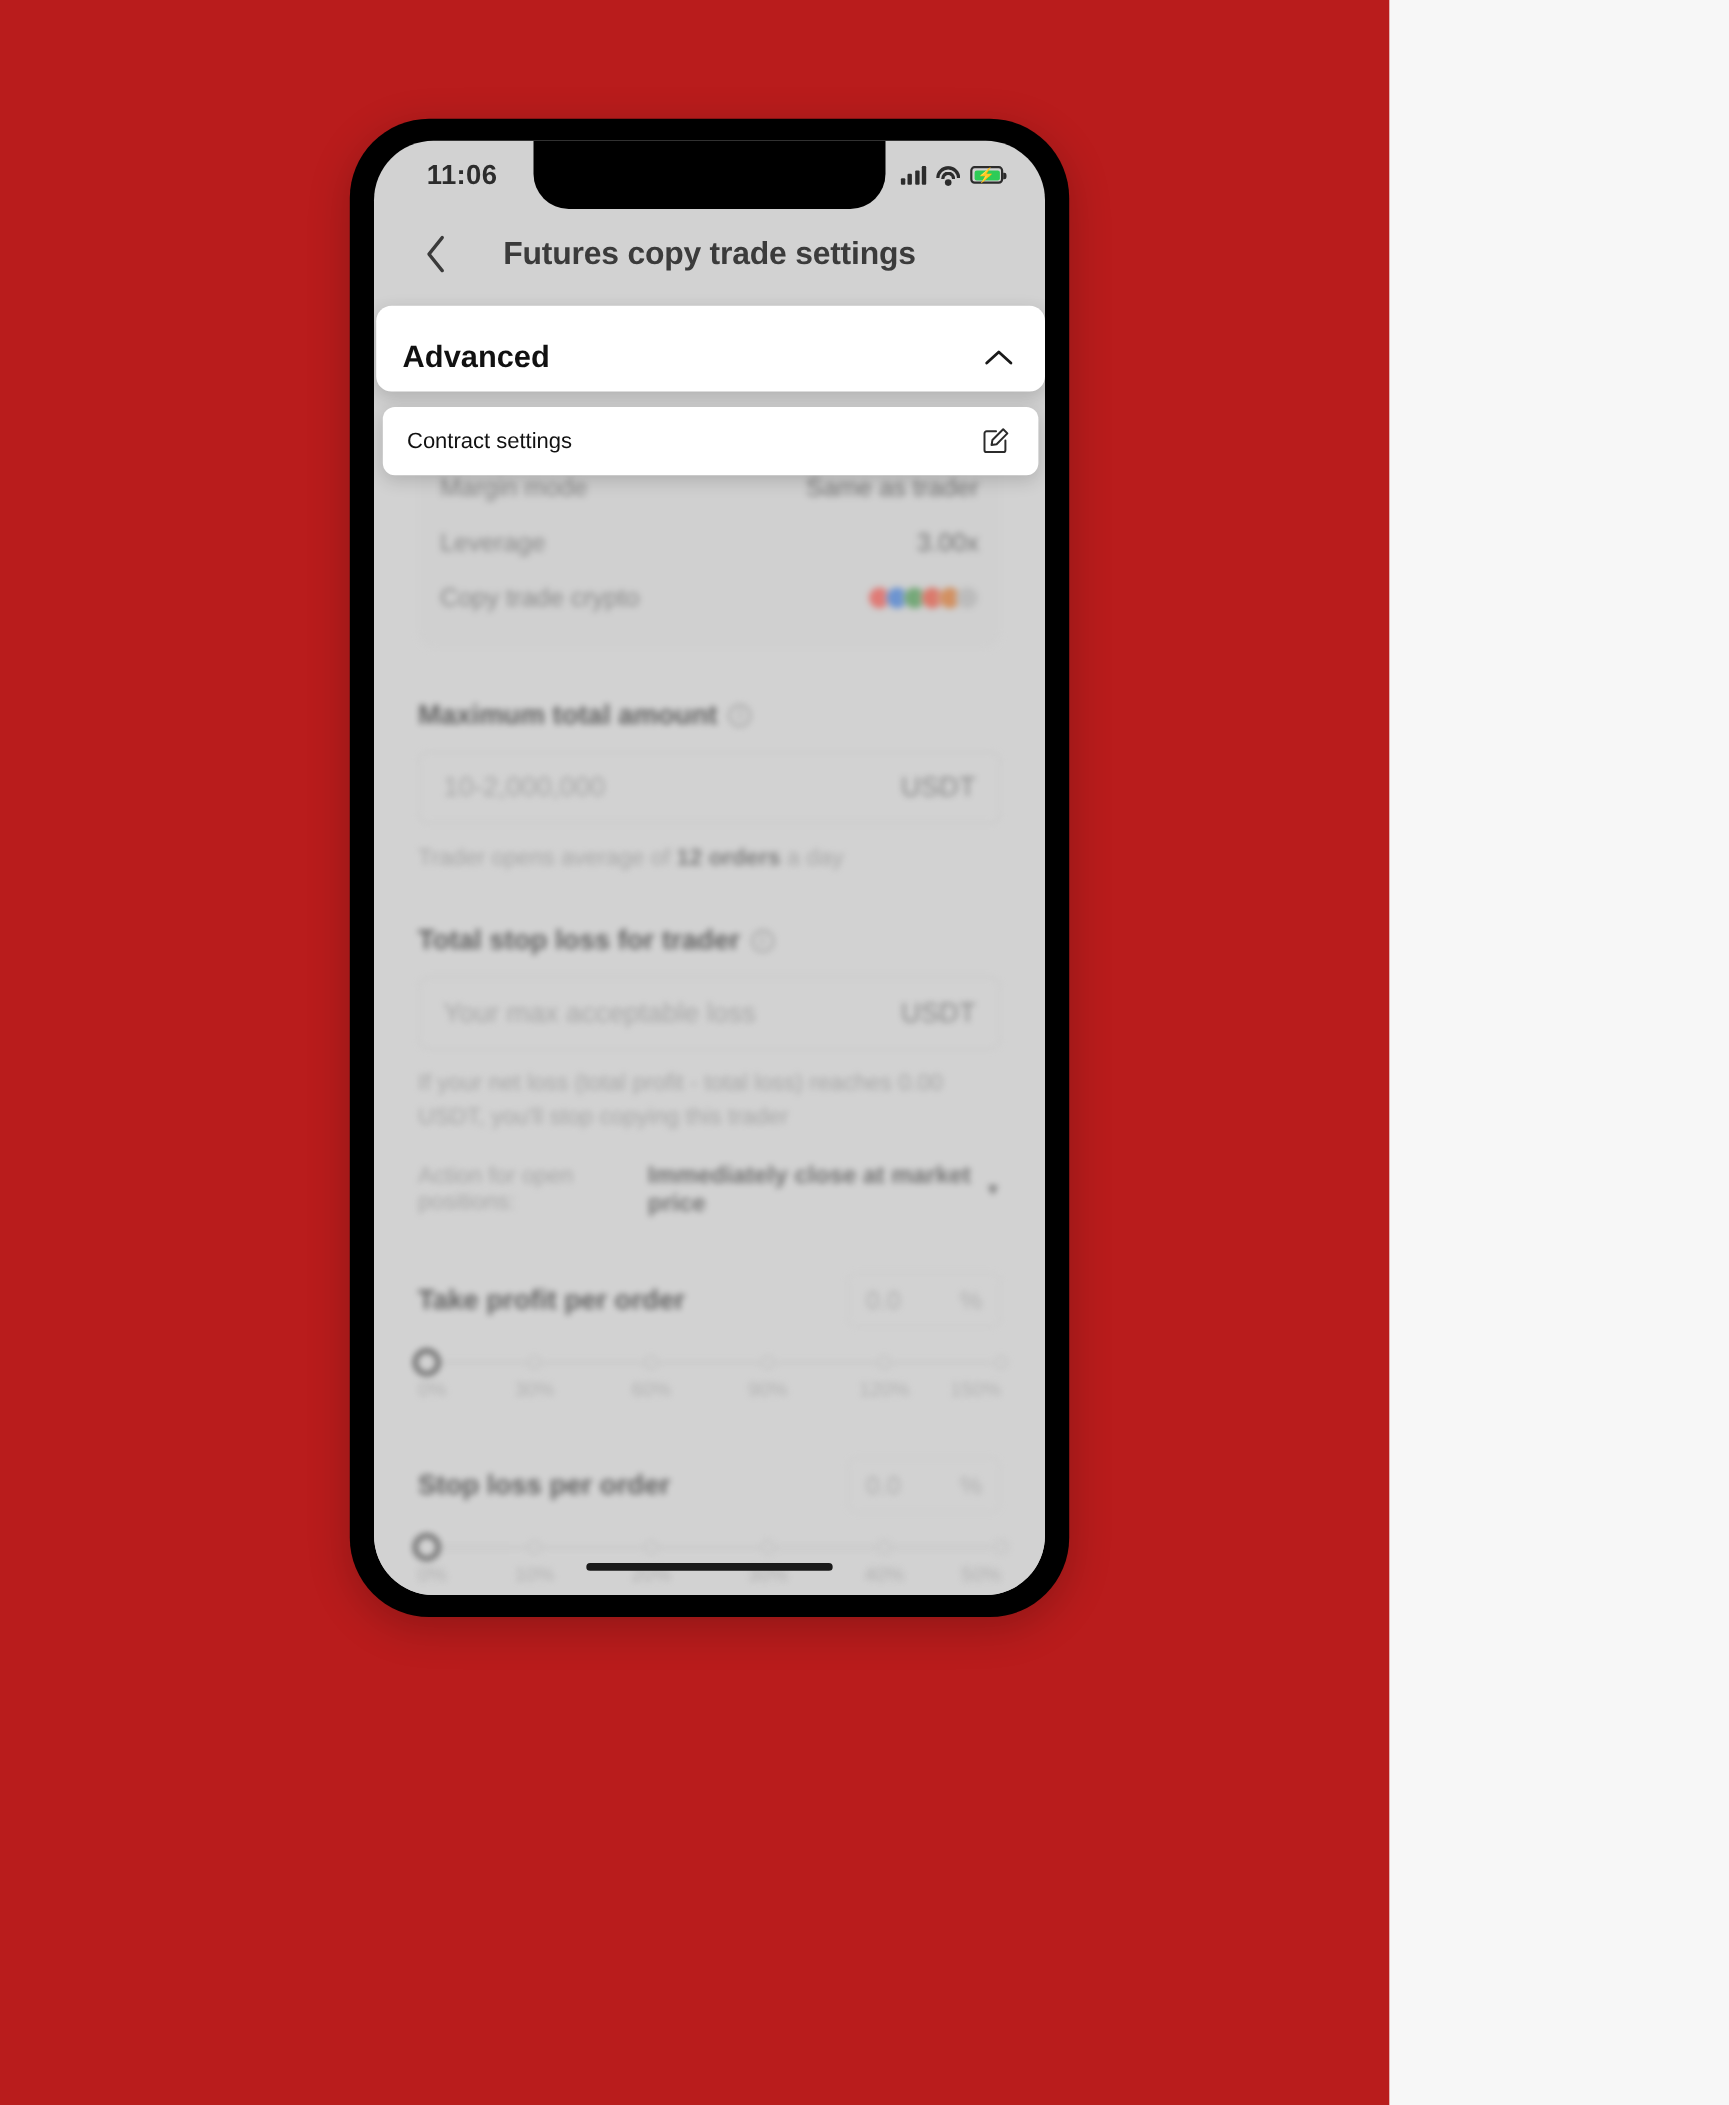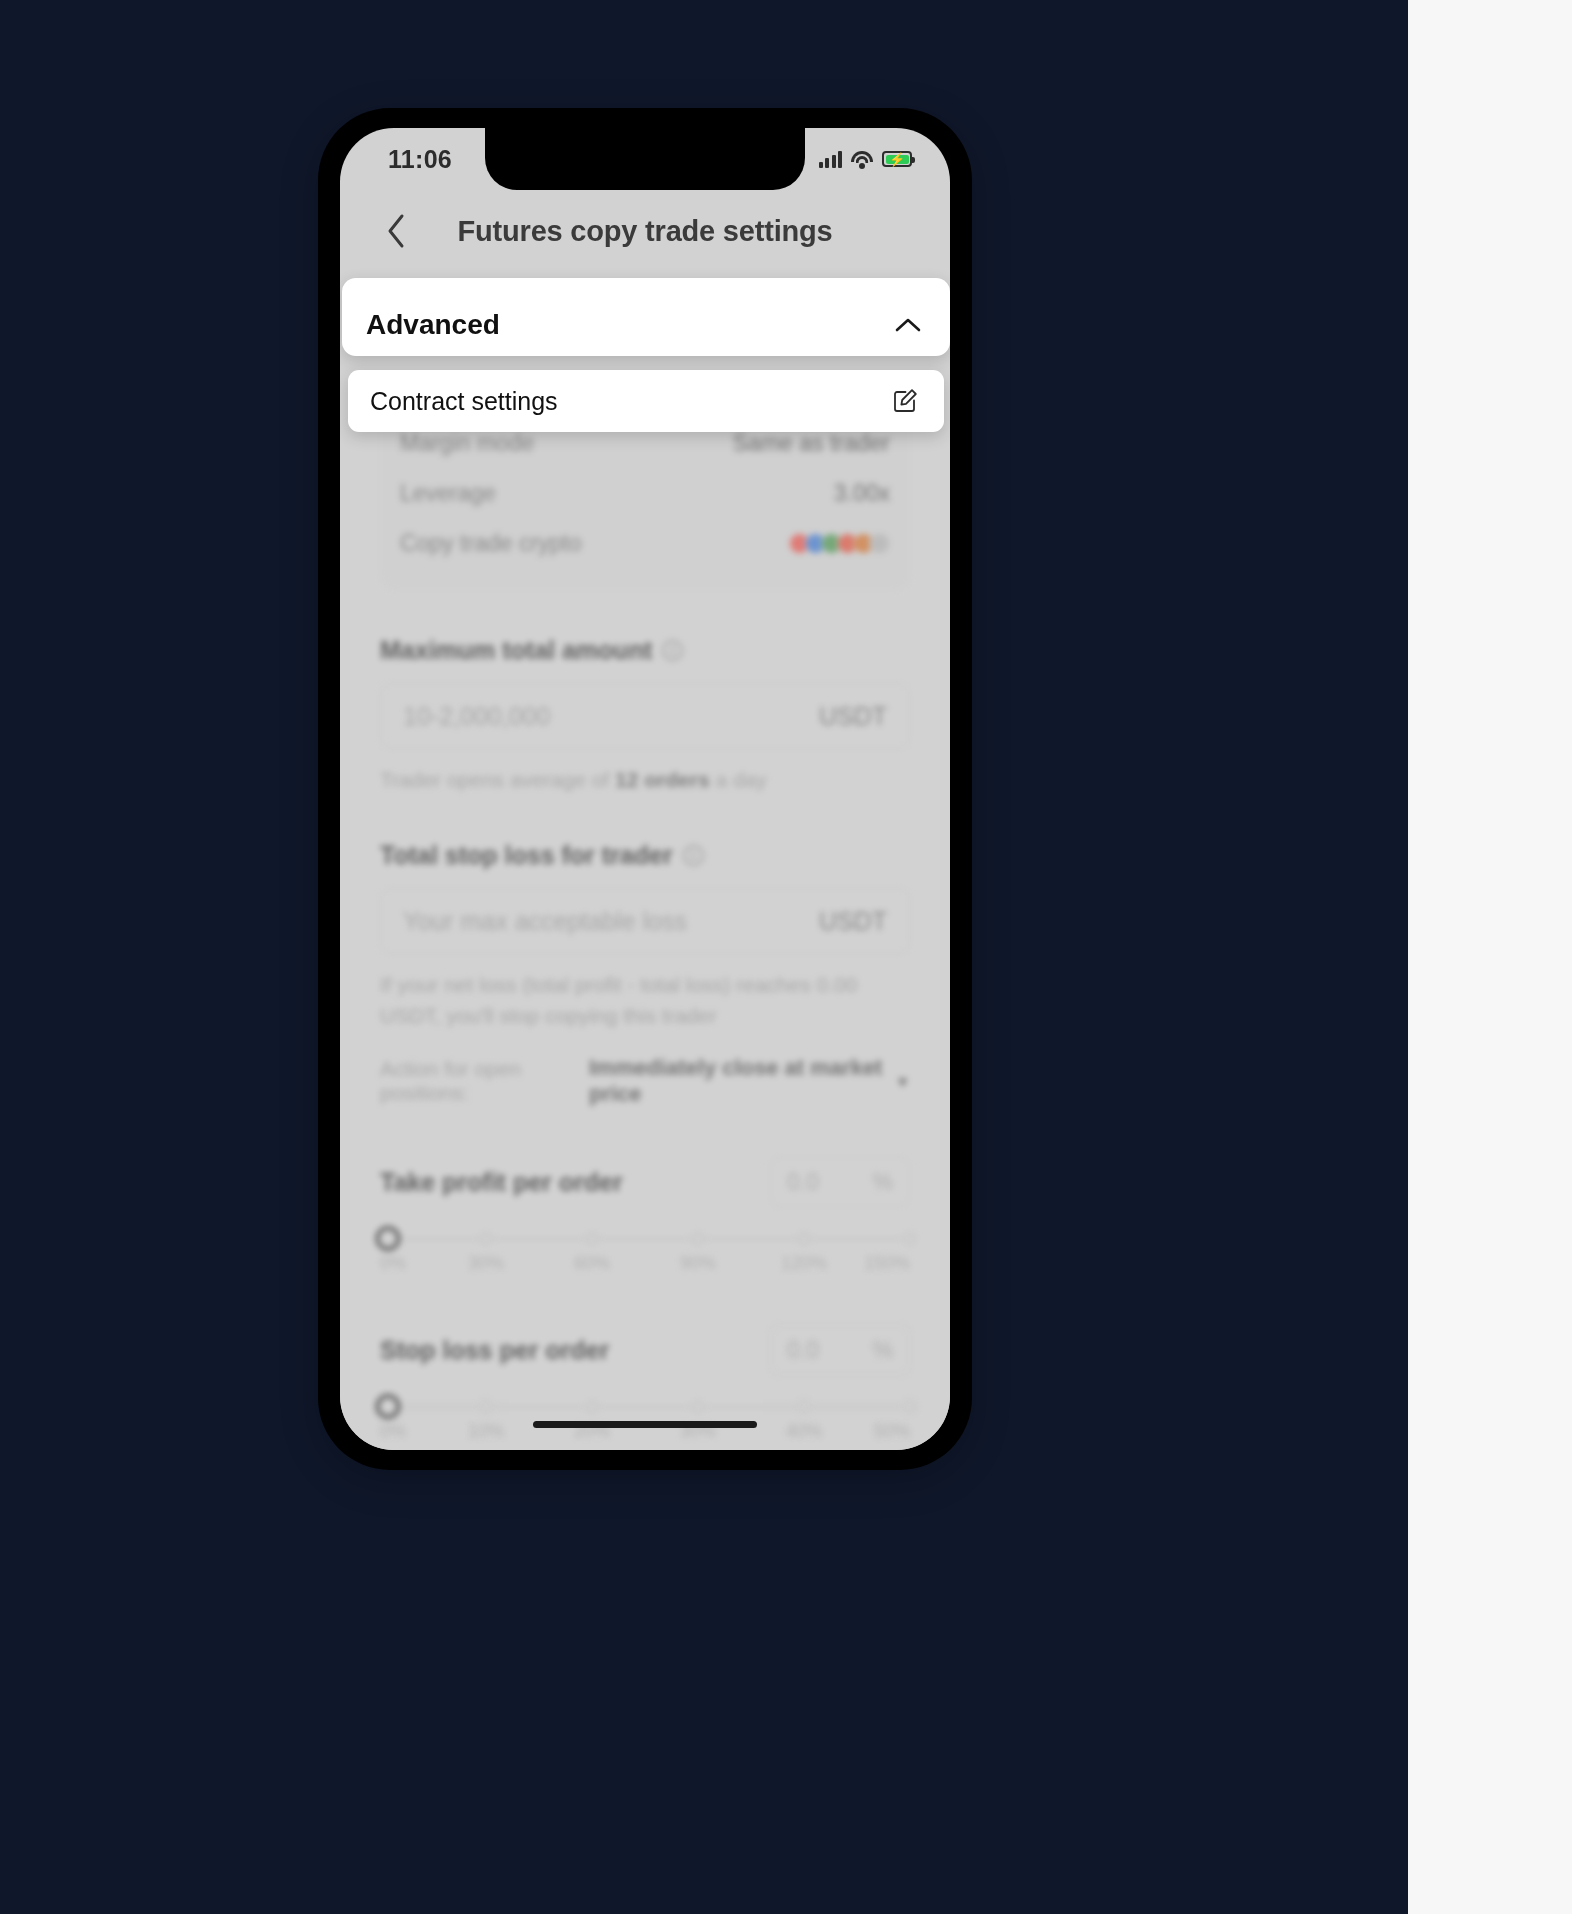--- a/index.html
+++ b/index.html
@@ -8,23 +8,23 @@
   html, body {
     width: 1572px;
     height: 1914px;
     background: #f7f7f7;
     font-family: "Liberation Sans", sans-serif;
     overflow: hidden;
   }
 
   #stage {
     position: relative;
-    width: 1408px;
+    width: 1263px;
     height: 1914px;
-    background: #0f172a;
+    background: #b91c1c;
   }
 
   
   .phone-frame {
     position: absolute;
     left: 318px;
     top: 108px;
     width: 654px;
     height: 1362px;
     background: #000000;
@@ -299,21 +299,21 @@
   .sheet-contract {
     left: 8px;
     top: 242px;
     width: 596px;
     height: 62px;
     border-radius: 11px;
     display:flex; align-items:center; justify-content:space-between;
     padding: 0 26px 0 22px;
   }
   .sheet-contract .t {
-    font-size: 25px; color: #111; font-weight: normal;
+    font-size: 20px; color: #111; font-weight: normal;
   }
   .chev-up svg, .edit-ic svg { display:block; }
 </style>
 </head>
 <body>
 
 <div id="stage">
 
   <div class="phone-frame">
     <div class="phone-screen">

